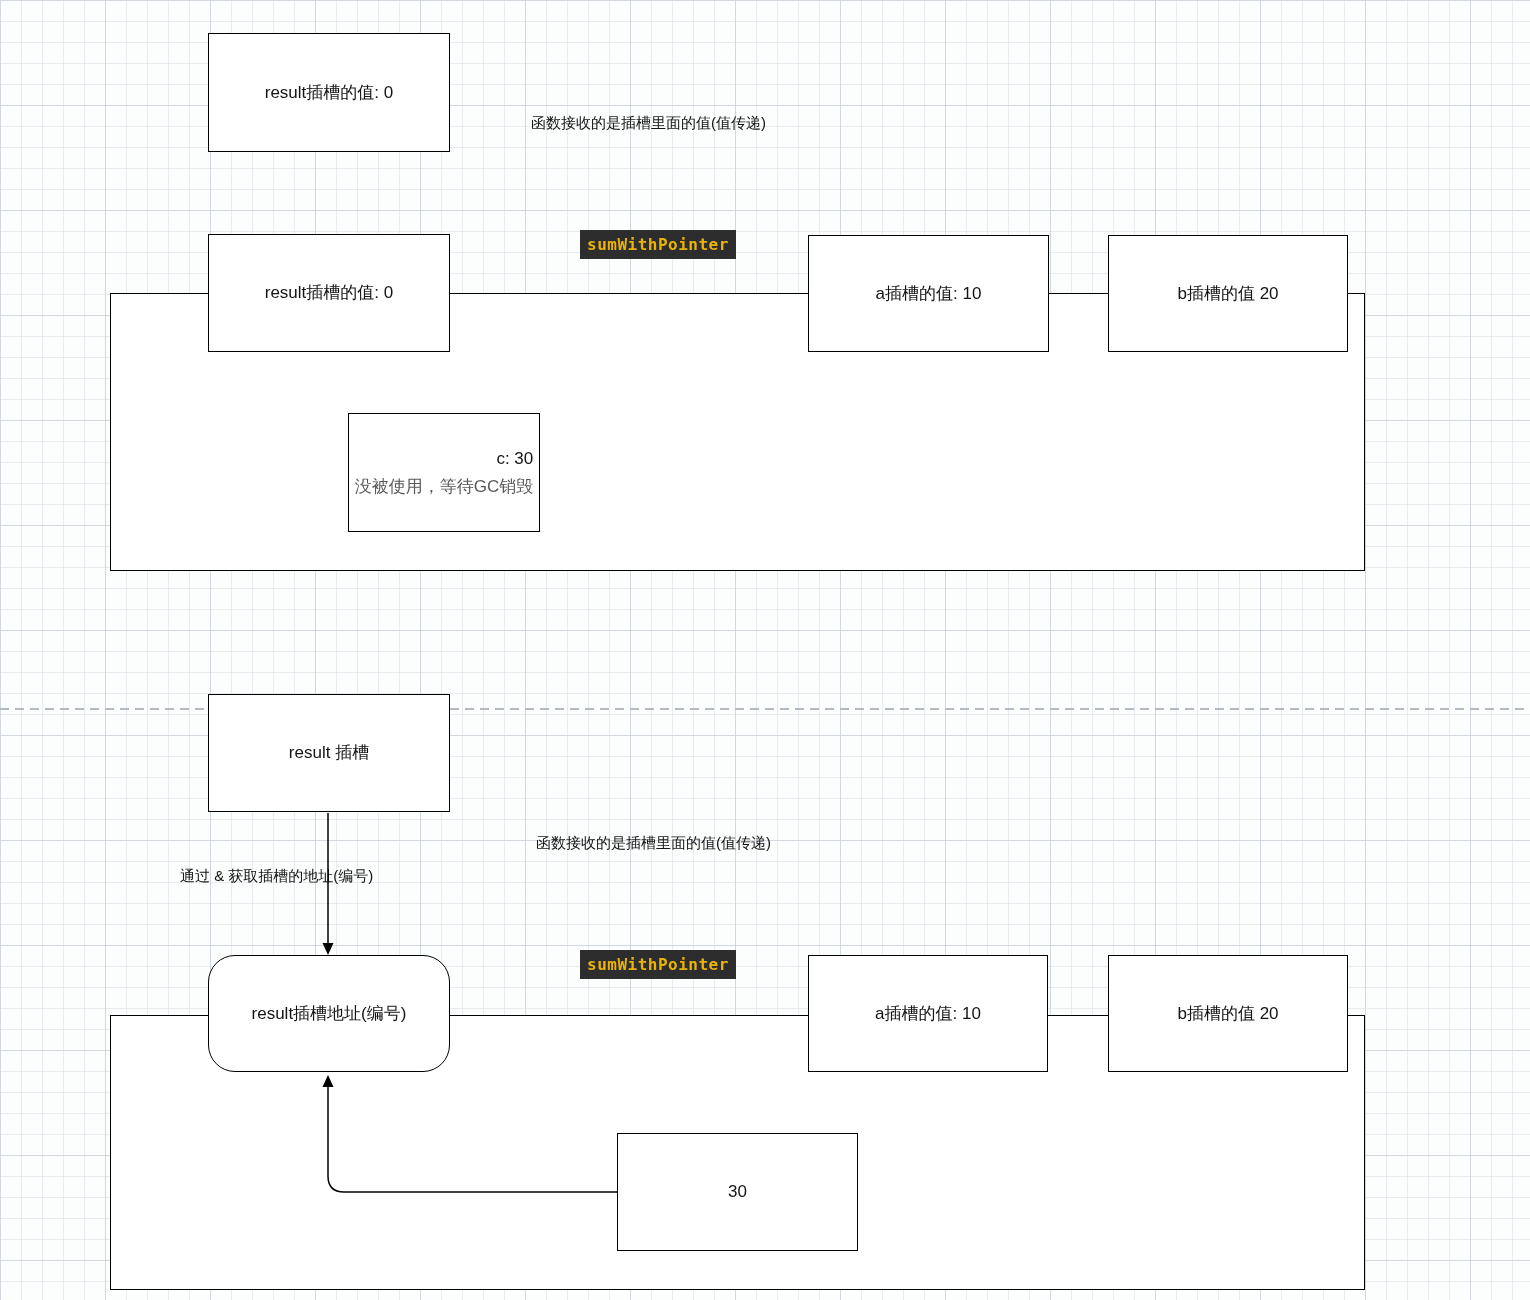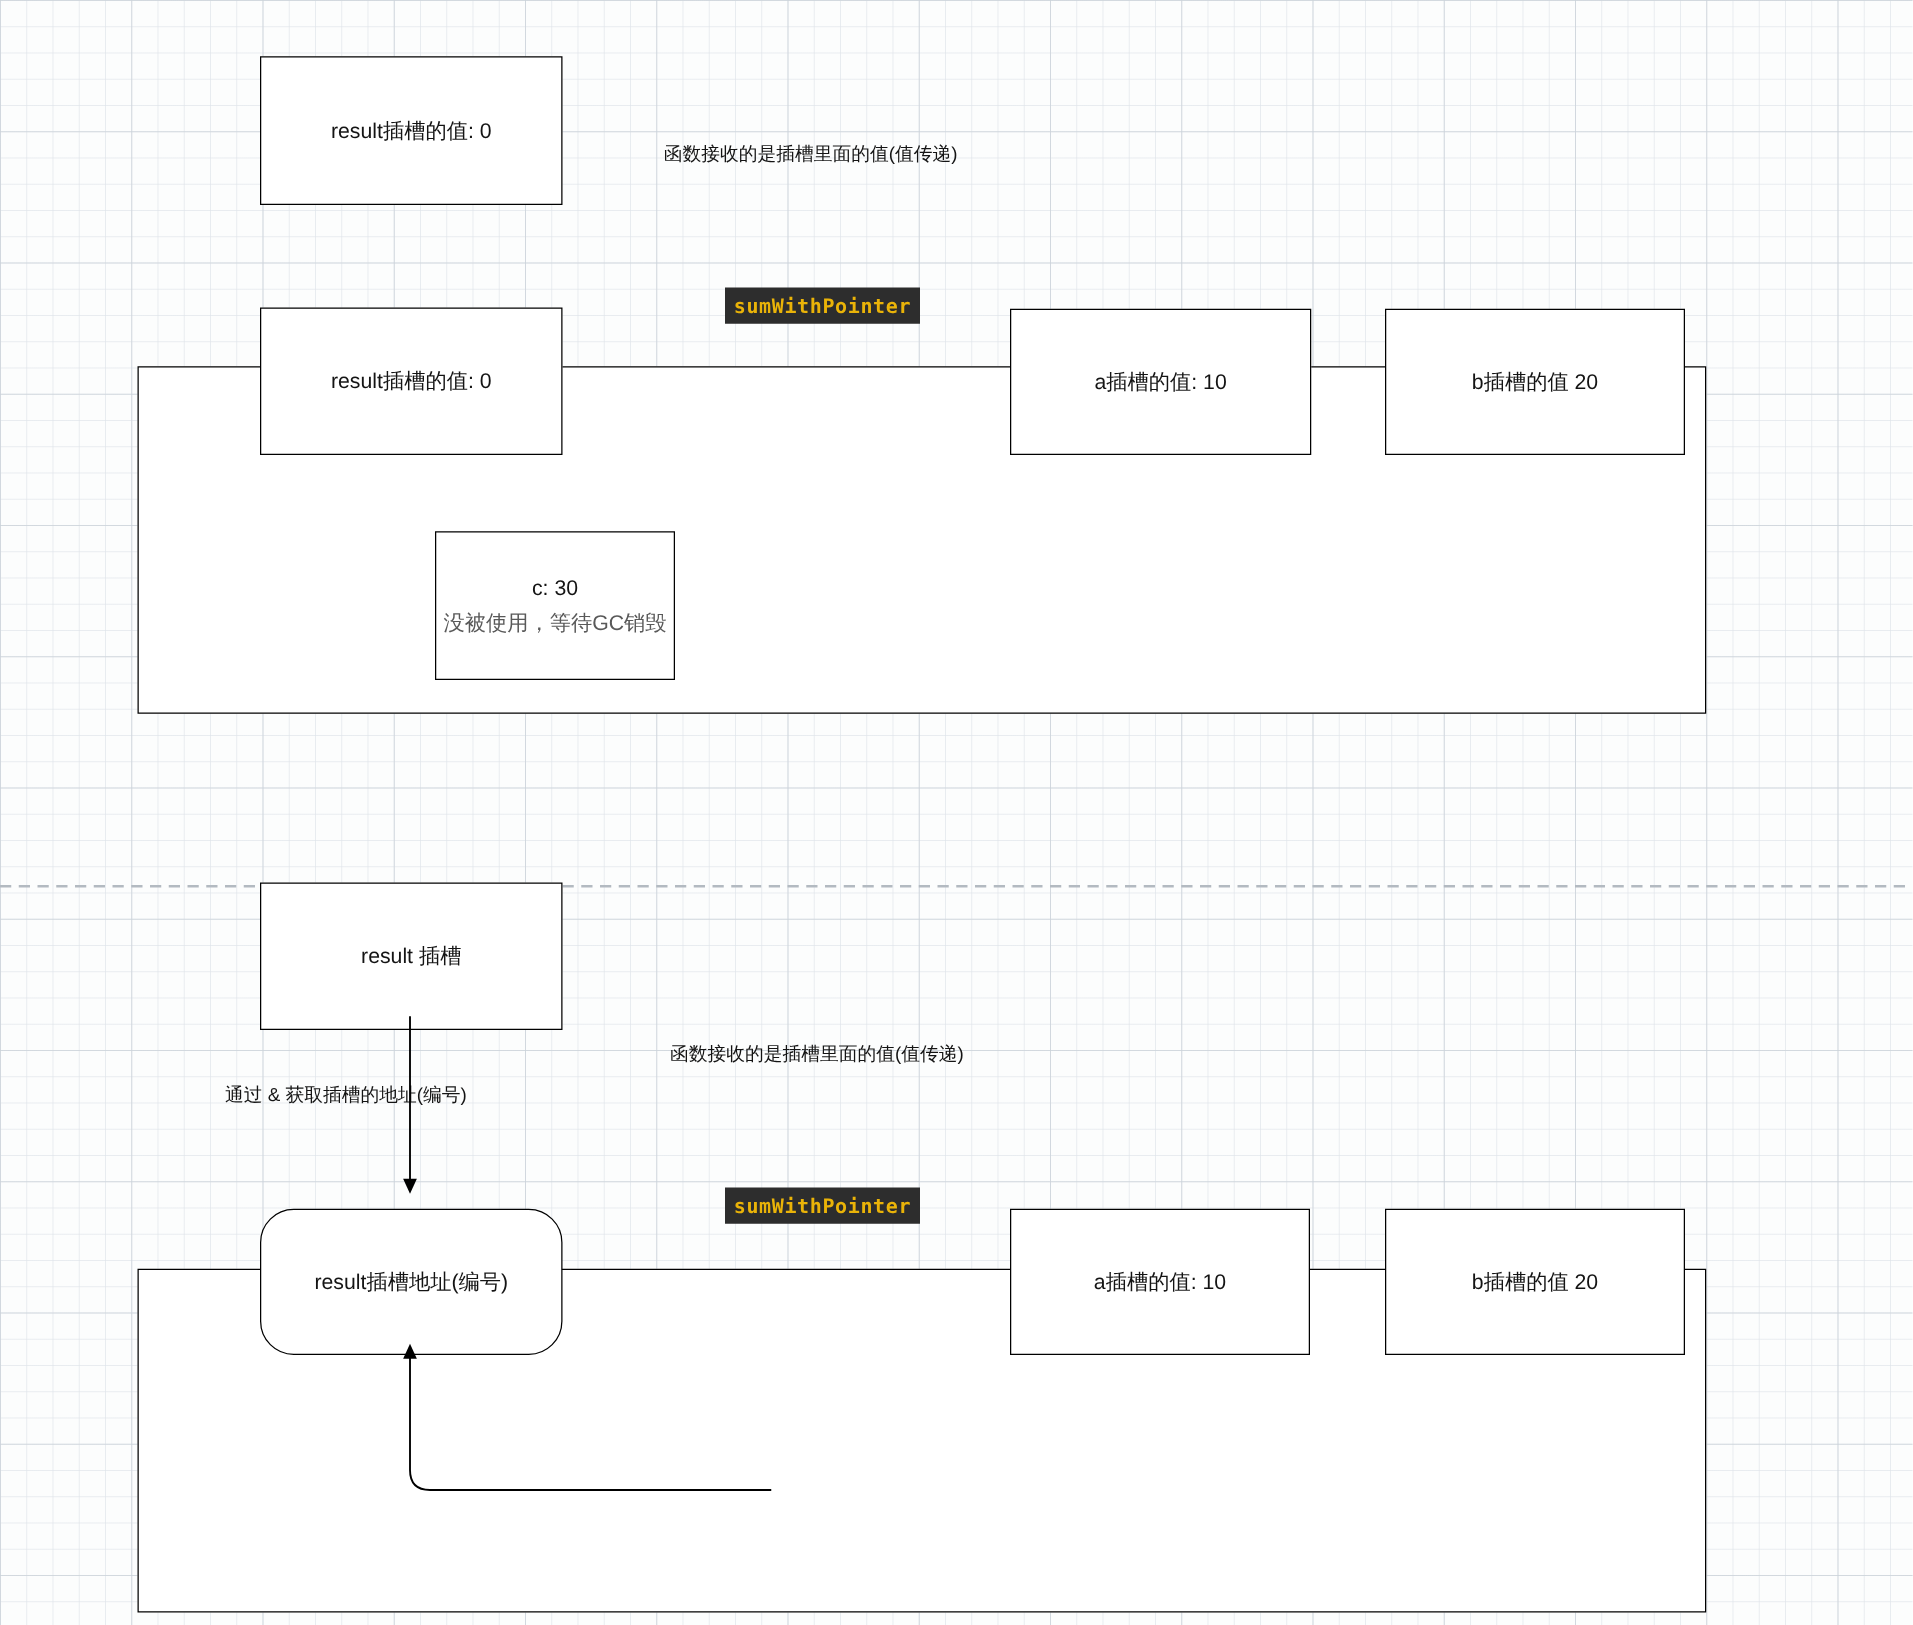--- a/index.html
+++ b/index.html
@@ -33,25 +33,24 @@
     box-sizing: border-box;
   }
   .node {
     position: absolute;
     background: #ffffff;
     border: 1.5px solid #000000;
     box-sizing: border-box;
     display: flex;
     align-items: center;
     justify-content: center;
-    text-align: center;
+    text-align: right;
     font-size: 17px;
     line-height: 1.6;
     color: #141414;
-    margin-top: 12px;
   }
   .node .wrap { max-width: 212px; }
   .node .muted { color: #595959; }
   .badge {
     position: absolute;
     background: #2d2d2d;
     color: #eab308;
     font-family: "DejaVu Sans Mono", "Liberation Mono", monospace;
     font-weight: bold;
     font-size: 16px;
@@ -143,20 +142,23 @@
   </div>
 
   <div class="node" id="bottom-a-param">
     <span>a插槽的值: 10</span>
   </div>
 
   <div class="node" id="bottom-b-param">
     <span>b插槽的值 20</span>
   </div>
 
+  <div class="node" id="bottom-value">
+    <span>30</span>
+  </div>
 
   <svg class="layer" viewBox="0 0 1530 1300">
 
     <g>
       <line x1="328" y1="813" x2="328" y2="944" stroke="#000" stroke-width="1.5"></line>
       <polygon points="328,955 322.5,943 333.5,943" fill="#000"></polygon>
     </g>
 
     <g>
       <path d="M 617 1192 L 344 1192 Q 328 1192 328 1176 L 328 1086" fill="none" stroke="#000" stroke-width="1.5"></path>

